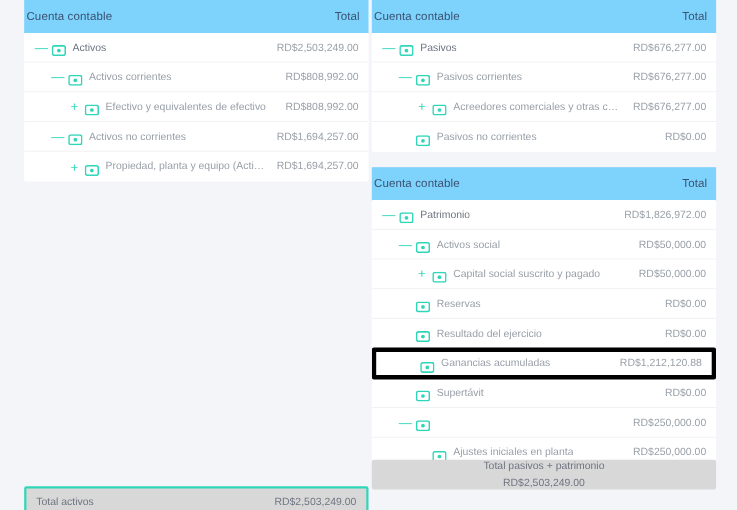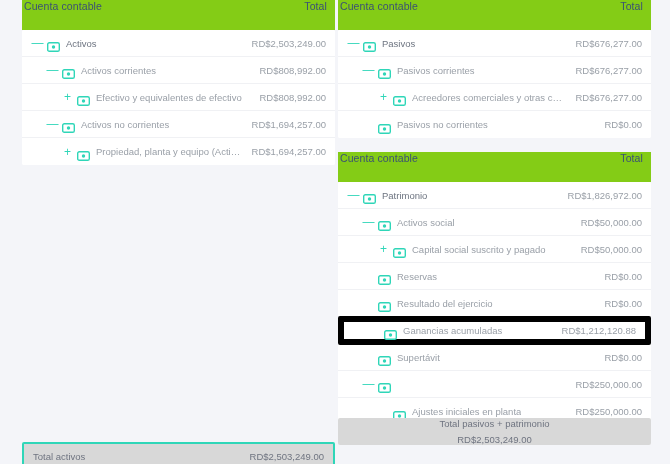--- a/index.html
+++ b/index.html
@@ -25,24 +25,25 @@
     width: 313px;
   }
   .col-left  { left: 22px; }
   .col-right { left: 338px; }
 
   
   .panel { width: 100%; margin-bottom: 14px; }
 
   .panel-head {
     display: flex;
+    align-items: center;
     justify-content: space-between;
     height: 30px;
     padding: 0 8px 0 2px;
-    background: #84cc16;
+    background: #7dd3fc;
   }
   .panel-head .h-title,
   .panel-head .h-total {
     font-size: 10.5px;
     color: #3b5273;
     letter-spacing: .1px;
   }
 
   .panel-body {
     background: #ffffff;
@@ -106,21 +107,21 @@
     padding-left: 10px;
   }
 
   
   .lvl0 .row-label { padding-left: 9px; }
   .lvl1 .row-label { padding-left: 24px; }
   .lvl2 .row-label { padding-left: 39px; }
 
   
   .row.highlight {
-    border: 6px solid #000000;
+    border: 4px solid #000000;
     border-radius: 2px;
     height: 29px;
     margin: -1px 0;
     z-index: 2;
   }
 
   
   .total-row {
     display: flex;
     align-items: center;

